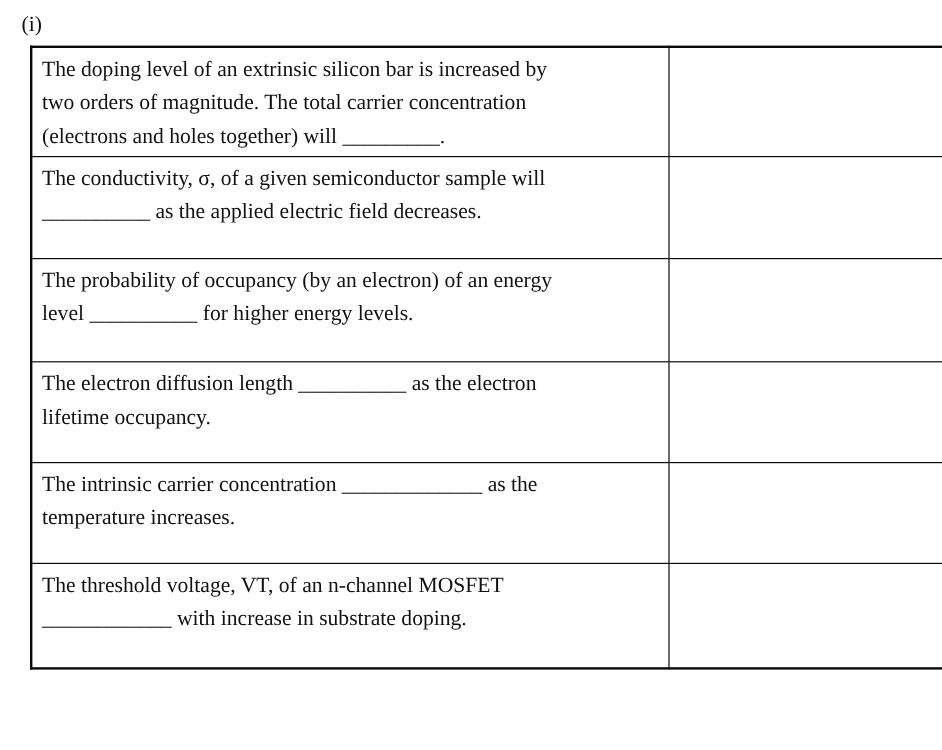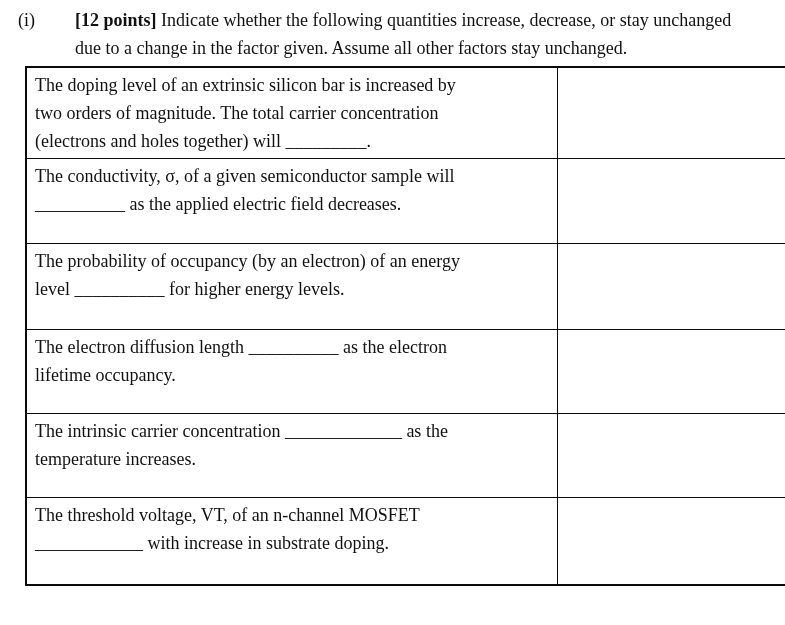--- a/index.html
+++ b/index.html
@@ -70,21 +70,20 @@
     white-space: pre-line;
   }
 </style>
 </head>
 <body>
 
 <div class="page">
 
   <div class="question-header">
     <span class="item-label">(i)</span>
-    <p class="instructions"><span class="points-label">[12 points]</span><span> Indicate whether the following quantities increase, decrease, or stay unchanged due to a change in the factor given. Assume all other factors stay unchanged.</span></p>
   </div>
 
   <table class="question-table">
     <tbody>
       <tr style="height:91px;">
         <td class="question-cell">
           <div class="question-text">The doping level of an extrinsic silicon bar is increased by
 two orders of magnitude. The total carrier concentration
 (electrons and holes together) will _________.</div>
         </td>

